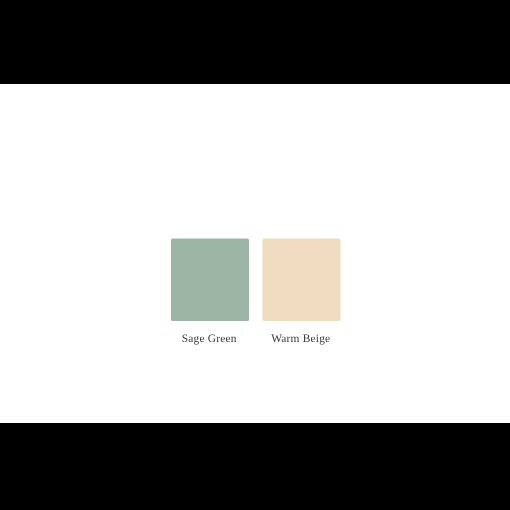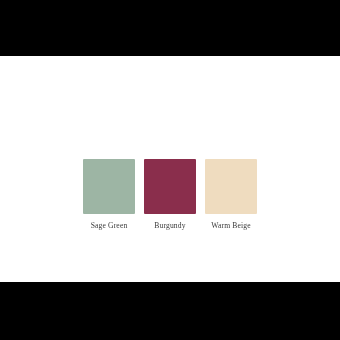--- a/index.html
+++ b/index.html
@@ -89,24 +89,20 @@
   <div class="canvas" style="background-color: rgb(255, 255, 255);">
     <div class="palette-row">
 
       <div class="swatch-cell">
         <div class="swatch-chip" style="background-color: rgb(157, 181, 164);"></div>
         <div class="swatch-label">Sage Green</div>
       </div>
 
 
 
-      <div class="swatch-cell">
-        <div class="swatch-chip" style="background-color: rgb(138, 46, 76);"></div>
-        <div class="swatch-label">Burgundy</div>
-      </div>
 
       <div class="swatch-cell">
         <div class="swatch-chip" style="background-color: rgb(239, 220, 191);"></div>
         <div class="swatch-label">Warm Beige</div>
       </div>
 
     </div>
   </div>
 
   <div class="letterbox-bottom"></div>

